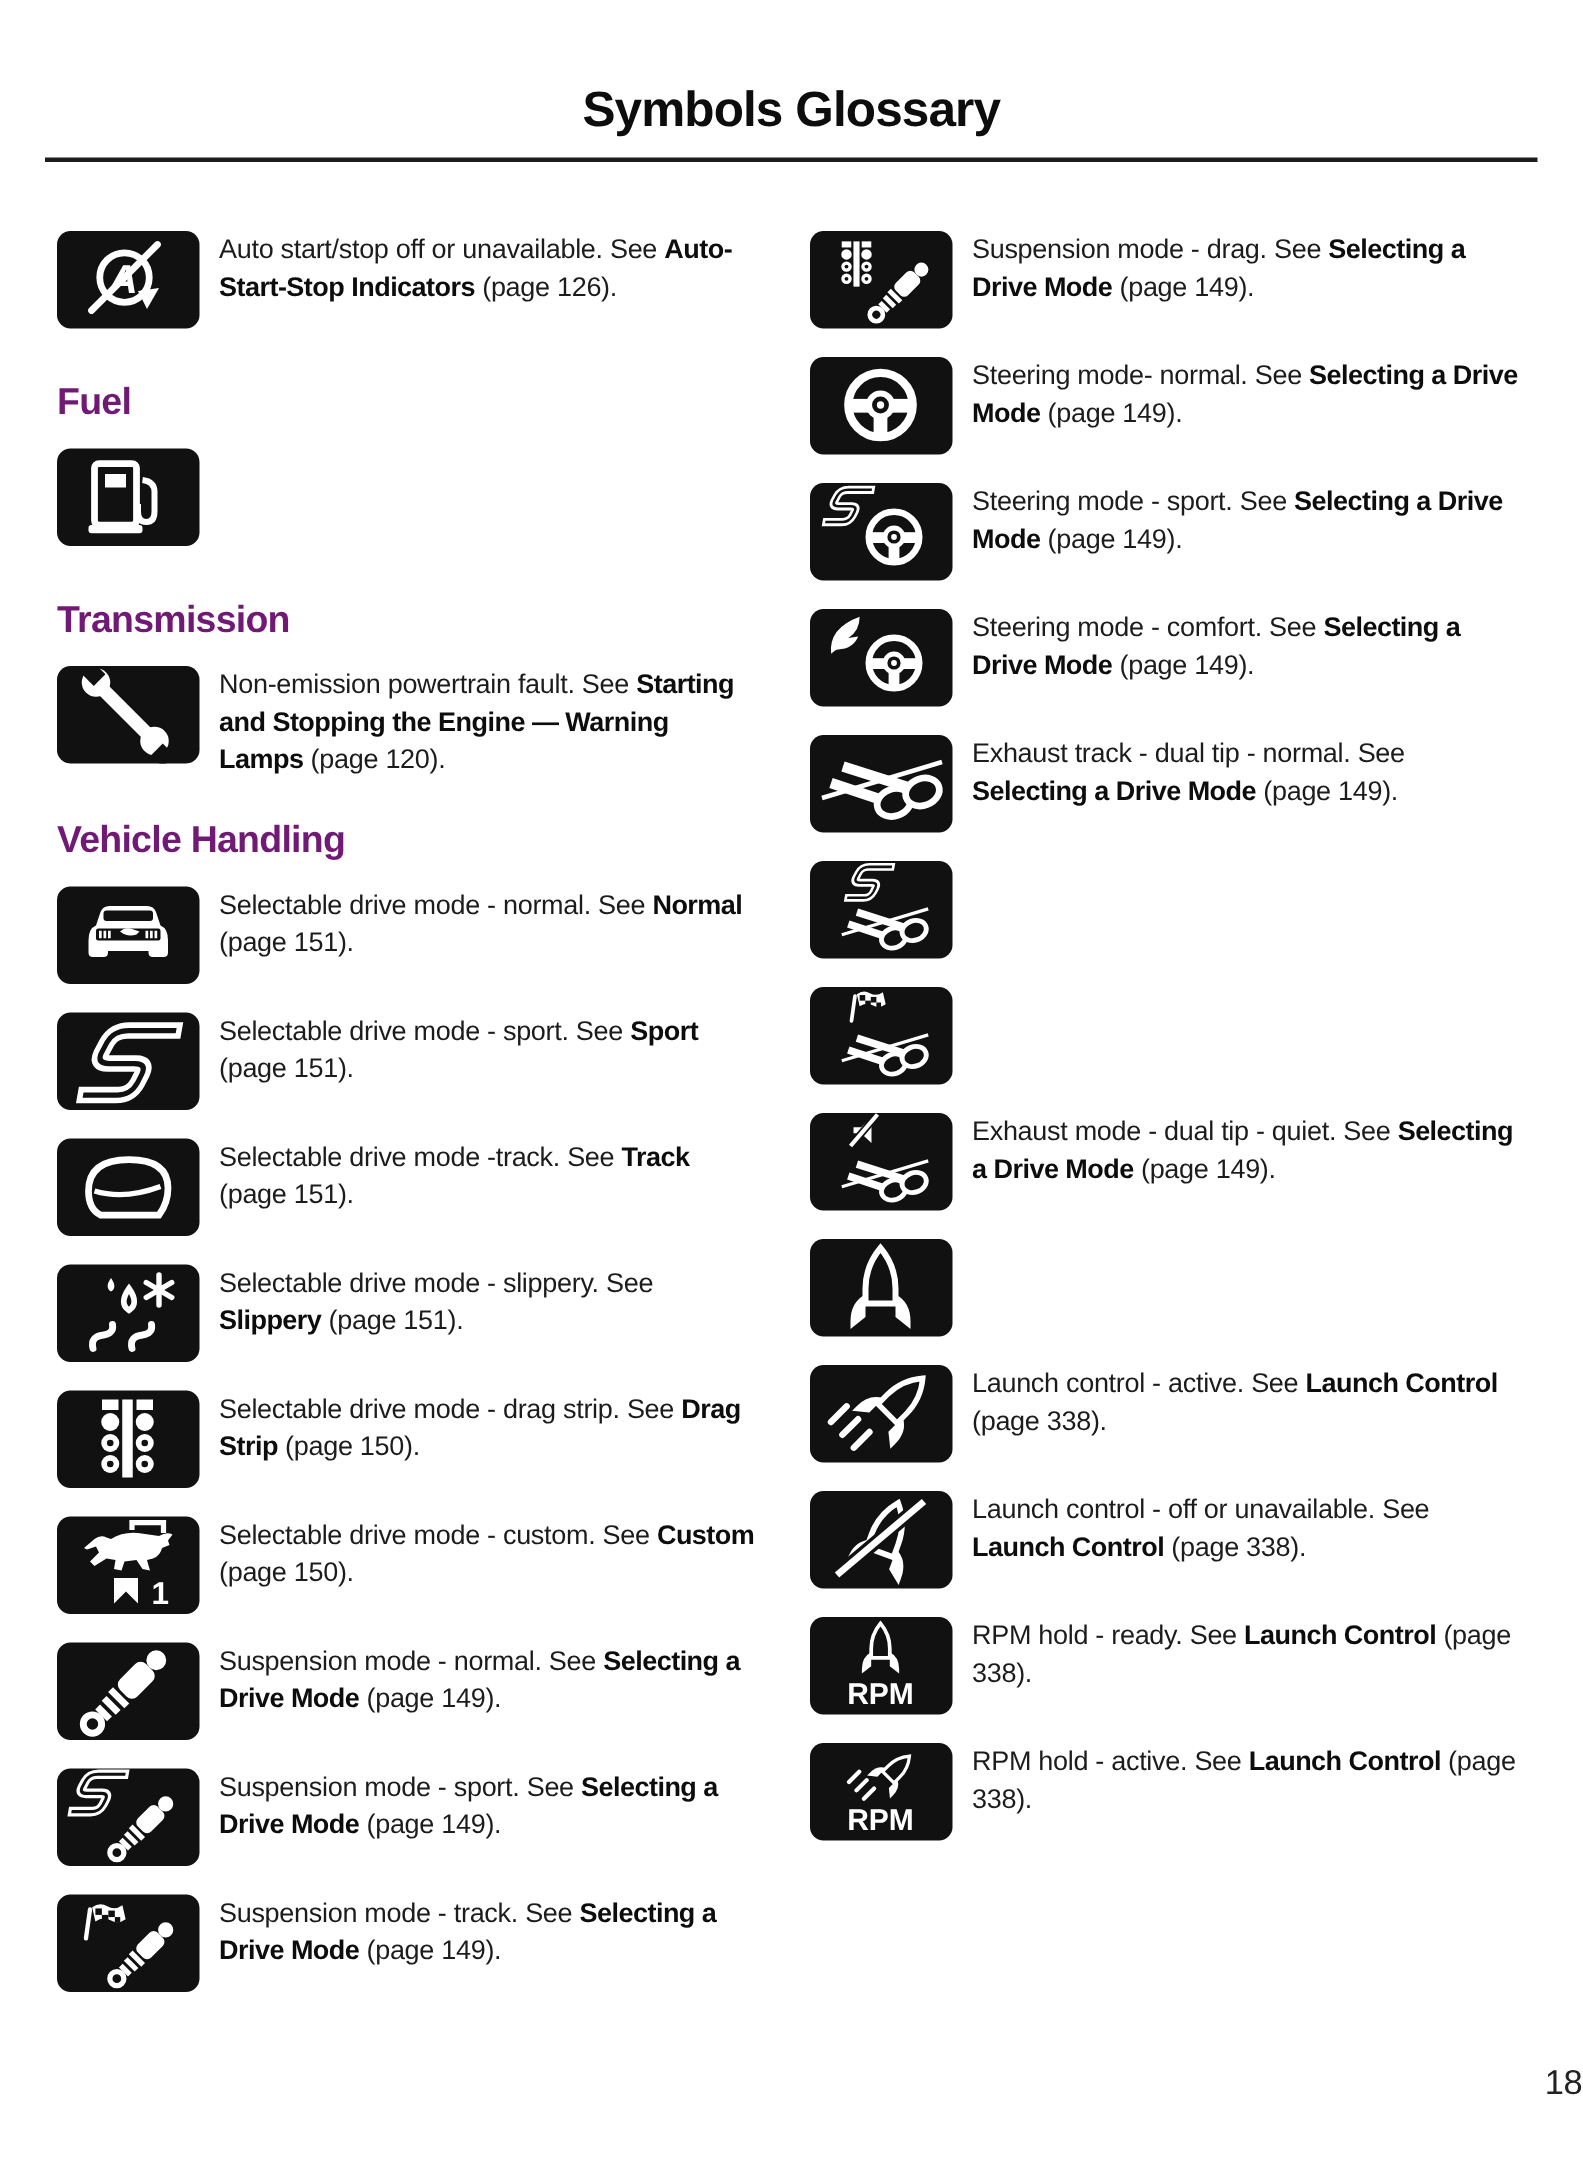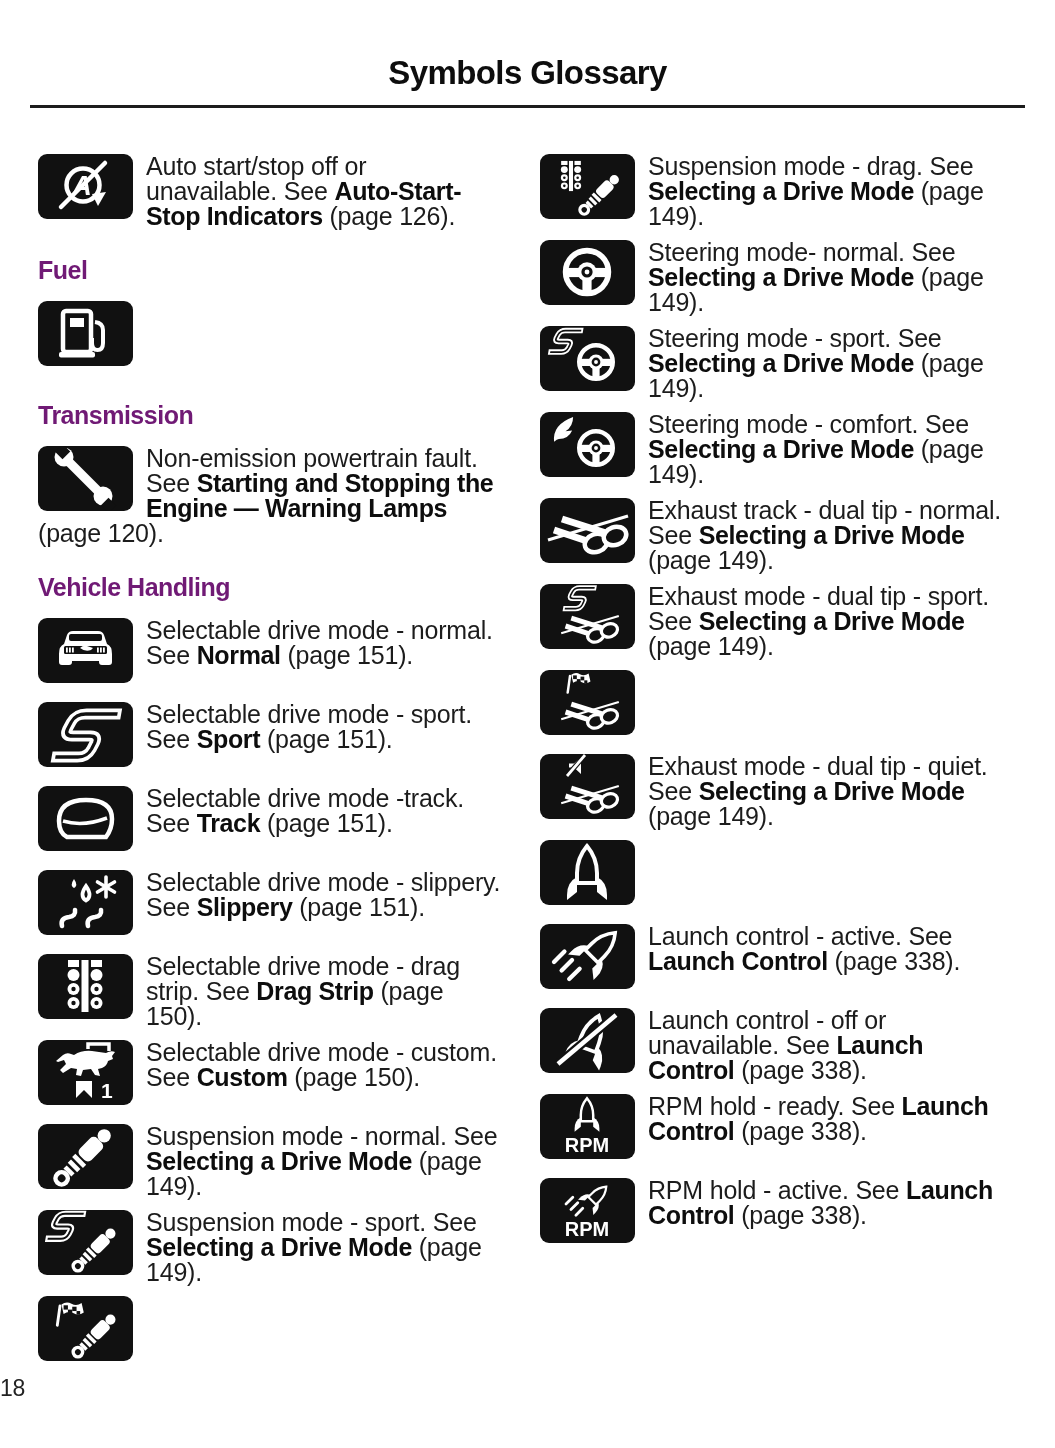--- a/index.html
+++ b/index.html
@@ -14,29 +14,29 @@
   .column{ box-sizing:border-box; }
   .column.left{ width:466px; margin-right:36px; }
   .column.right{ width:475px; }
   .entry{ margin-bottom:11px; }
   .entry::after{ content:""; display:block; clear:both; }
   .icon-box{
     float:left; width:95px; height:65px; border-radius:9px; background:#111111;
     margin-right:13px; margin-bottom:8px;
   }
   .icon-box svg{ display:block; width:95px; height:65px; }
-  .entry-text{ font-size:25px; line-height:25px; letter-spacing:-0.2px; color:#1c1c1c; }
+  .entry-text{ font-size:18px; line-height:25px; letter-spacing:-0.2px; color:#1c1c1c; }
   .entry-text .bold{ font-weight:bold; letter-spacing:-0.35px; color:#0d0d0d; }
   .section-heading{
     clear:both; font-size:25px; font-weight:bold; letter-spacing:-0.5px;
     margin:27px 0 16px 0; color:#701a75;
   }
   .column > .section-heading:first-child{ margin-top:0; }
   .page-number{
-    position:absolute; left:0; right:0; bottom:46px; text-align:left;
+    position:absolute; left:0; right:0; bottom:46px; text-align:right;
     font-size:23px; color:#222; letter-spacing:-0.2px;
   }
 </style>
 </head>
 <body>
 
 <div class="page">
   <header>
     <h1>Symbols Glossary</h1>
   </header>
@@ -215,20 +215,21 @@
               <g transform="translate(57 39) rotate(-45) scale(0.78)">
                 <circle cx="-31" cy="0" r="6" fill="none" stroke="#ffffff" stroke-width="4.5"></circle>
                 <rect x="-23" y="-5.5" width="4.5" height="11" fill="#ffffff"></rect>
                 <rect x="-16" y="-6.5" width="4.5" height="13" fill="#ffffff"></rect>
                 <rect x="-9" y="-7.5" width="4.5" height="15" fill="#ffffff"></rect>
                 <rect x="-2.5" y="-8" width="24" height="16" rx="5" fill="#ffffff"></rect>
                 <circle cx="28" cy="0" r="6.5" fill="#ffffff"></circle>
               </g>
             </svg>
           </div>
+          <div class="entry-text"><span>Suspension mode - track. See </span><span class="bold">Selecting a Drive Mode</span><span> (page 149).</span></div>
         </div>
       </div>
     <div class="column right" id="col-right">
         <div class="entry">
           <div class="icon-box">
             <svg viewBox="0 0 95 65" xmlns="http://www.w3.org/2000/svg">
               <g transform="translate(31 22) scale(0.58)">
                 <rect x="-3.5" y="-26" width="7" height="52" fill="#ffffff"></rect>
                 <rect x="-17" y="-26" width="11" height="7" fill="#ffffff"></rect>
                 <rect x="6" y="-26" width="11" height="7" fill="#ffffff"></rect>
@@ -330,21 +331,20 @@
               </g>
               <g transform="translate(50 42) scale(0.72)">
                 <line x1="-40" y1="10" x2="40" y2="-14" stroke="#ffffff" stroke-width="3"></line>
                 <line x1="-34" y1="0" x2="2" y2="12" stroke="#ffffff" stroke-width="7"></line>
                 <line x1="-26" y1="-11" x2="18" y2="3" stroke="#ffffff" stroke-width="7"></line>
                 <ellipse cx="8" cy="13" rx="11.5" ry="9" fill="#111111" stroke="#ffffff" stroke-width="4.5" transform="rotate(-20 8 13)"></ellipse>
                 <ellipse cx="27" cy="6" rx="11.5" ry="9" fill="#111111" stroke="#ffffff" stroke-width="4.5" transform="rotate(-20 27 6)"></ellipse>
               </g>
             </svg>
           </div>
-          <div class="entry-text"><span>Exhaust mode - dual tip - sport. See </span><span class="bold">Selecting a Drive Mode</span><span> (page 149).</span></div>
         </div>
         <div class="entry">
           <div class="icon-box">
             <svg viewBox="0 0 95 65" xmlns="http://www.w3.org/2000/svg">
               <g transform="translate(30 6) scale(0.62)">
                 <rect x="-2" y="-2" width="4" height="31" rx="2" fill="#ffffff" transform="rotate(8)"></rect>
                 <path d="M2 -2 q7 -5 14 -1 q7 4 14 -1 l3 13 q-7 5 -14 1 q-7 -4 -14 1 z" fill="#ffffff"></path>
                 <rect x="5" y="-1" width="6" height="6" fill="#111111"></rect>
                 <rect x="17" y="1" width="6" height="6" fill="#111111"></rect>
                 <rect x="11" y="5" width="6" height="6" fill="#111111"></rect>

